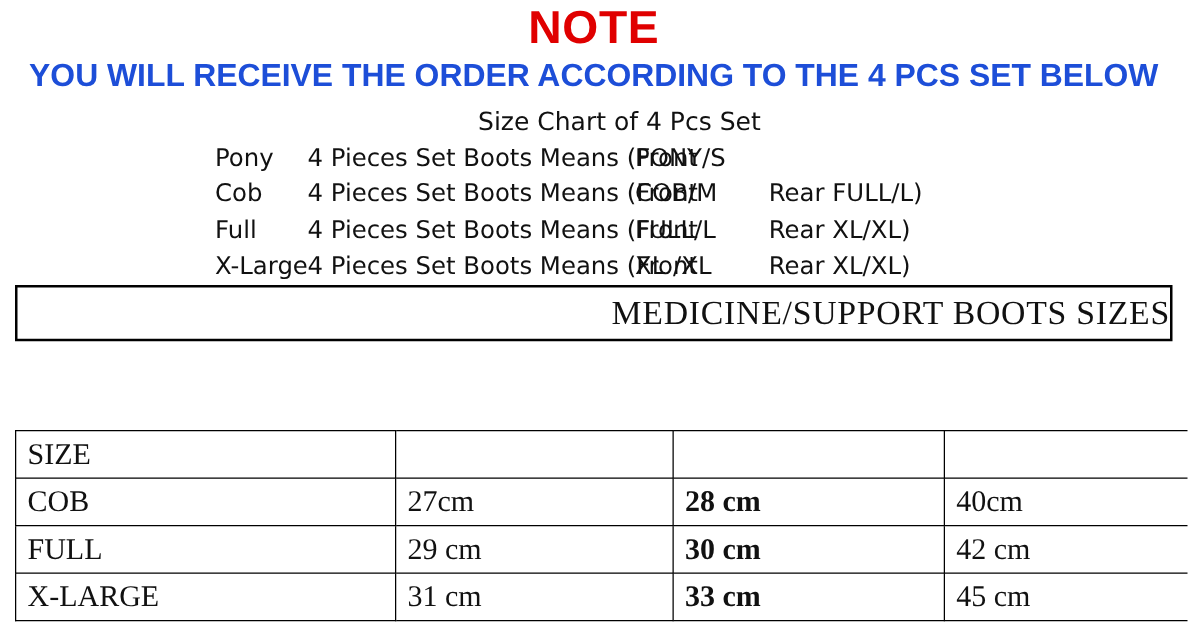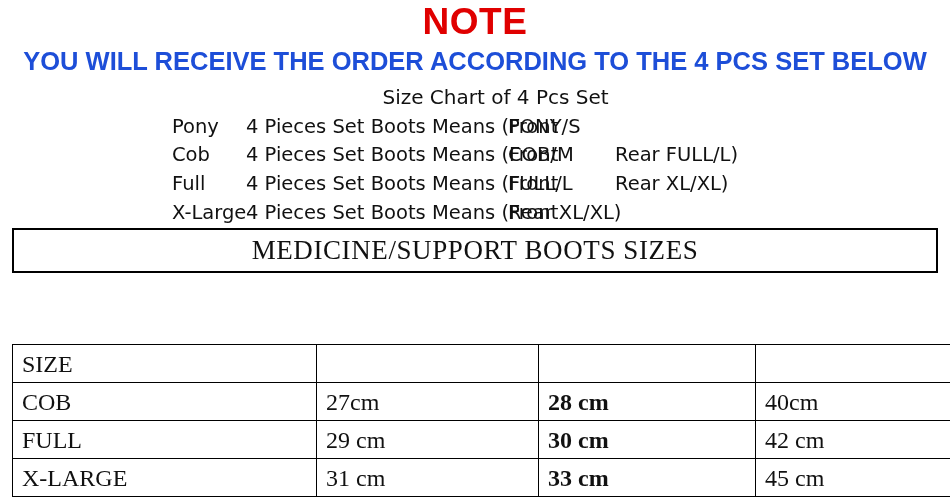--- a/index.html
+++ b/index.html
@@ -66,21 +66,21 @@
   .banner {
     position: absolute;
     left: 12px;
     top: 228px;
     width: 926px;
     height: 45px;
     border: 2px solid #000000;
     box-sizing: border-box;
     display: flex;
     align-items: center;
-    justify-content: center;
+    justify-content: flex-end;
   }
   .banner-text {
     font-family: "Liberation Serif", serif;
     font-size: 27px;
     letter-spacing: 0.6px;
     color: #111;
   }
 
   .boots-table {
     position: absolute;
@@ -127,20 +127,21 @@
   </li>
   <li class="set-row">
     <span class="c-size">Full</span>
     <span class="c-means">4 Pieces Set Boots Means (Front</span>
     <span class="c-front">FULL/L</span>
     <span class="c-rear">Rear XL/XL)</span>
   </li>
   <li class="set-row">
     <span class="c-size">X-Large</span>
     <span class="c-means">4 Pieces Set Boots Means (Front</span>
+    <span class="c-front">XL /XL</span>
     <span class="c-rear">Rear XL/XL)</span>
   </li>
 </ul>
 
 <div class="banner">
   <span class="banner-text">MEDICINE/SUPPORT BOOTS SIZES</span>
 </div>
 
 <table class="boots-table">
   <tbody>

